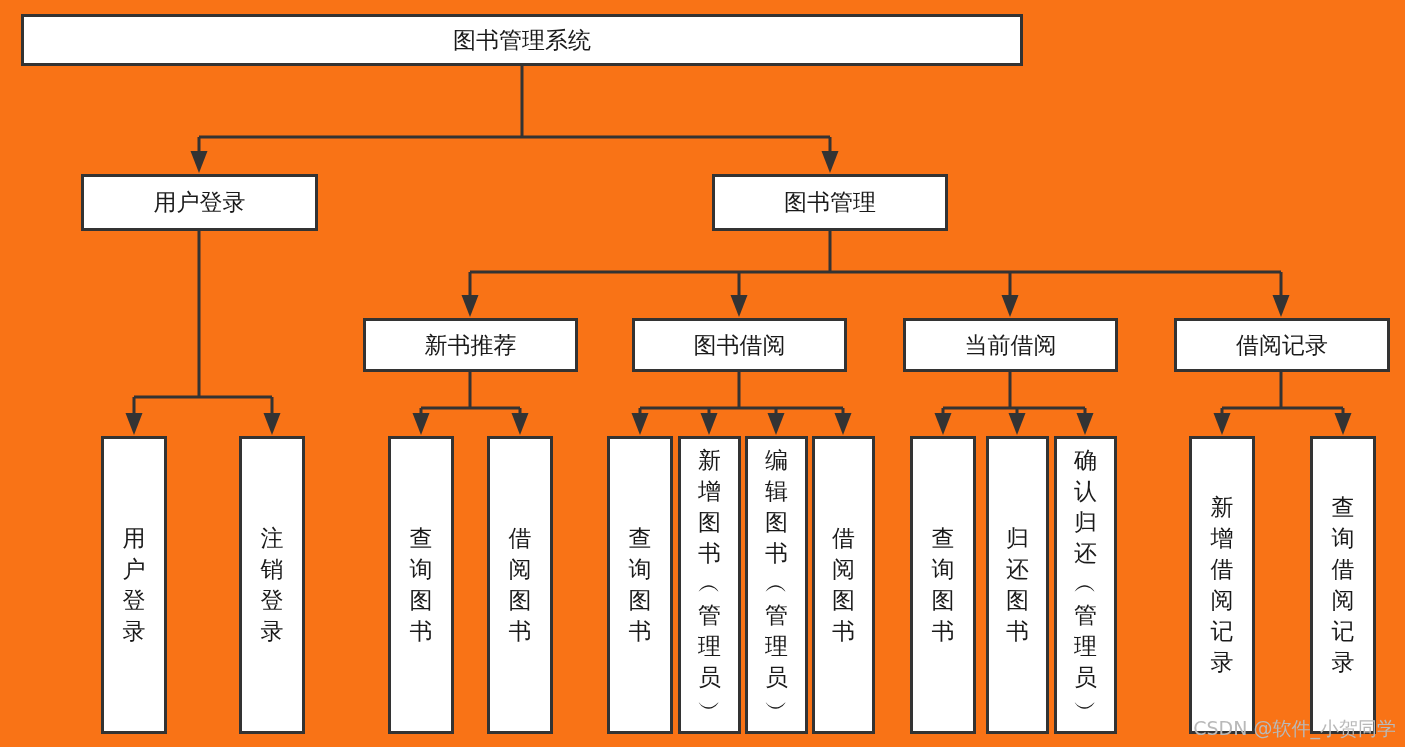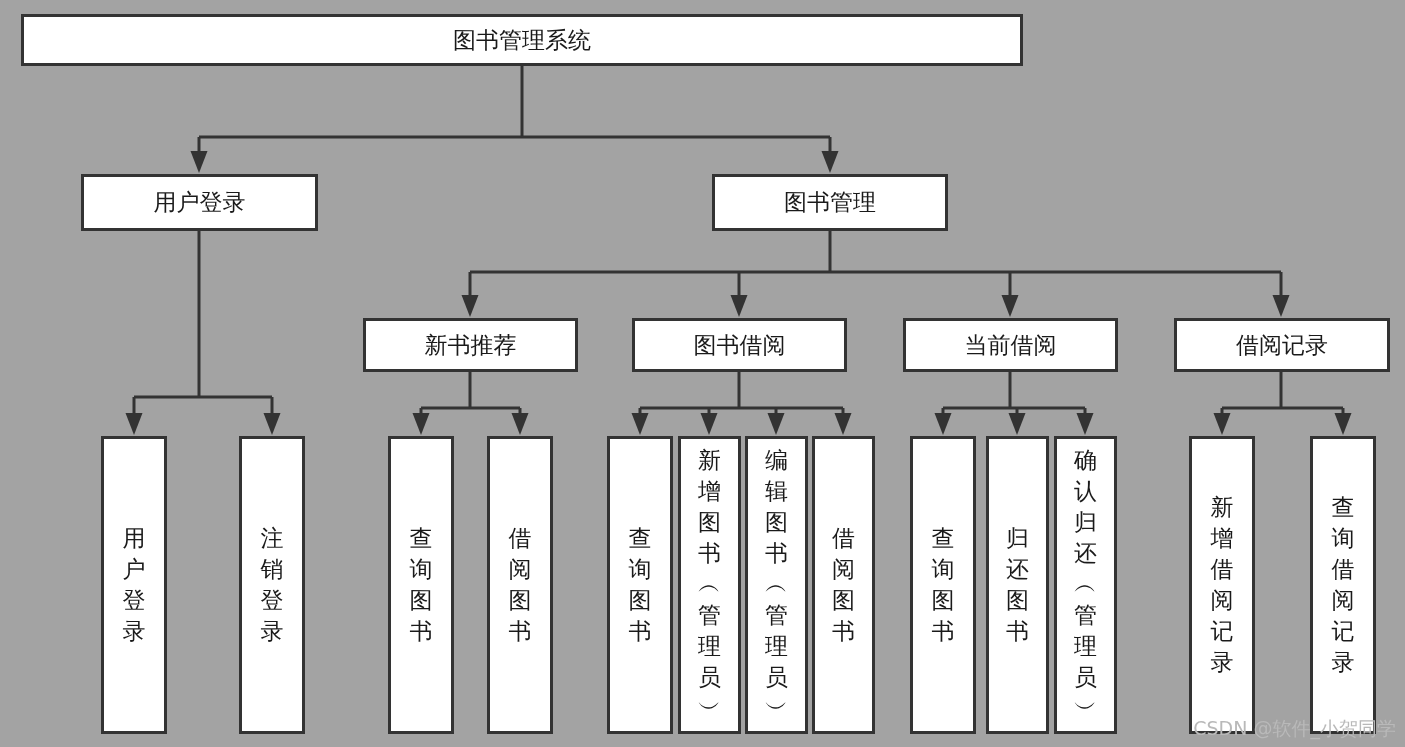--- a/index.html
+++ b/index.html
@@ -11,21 +11,21 @@
   body {
     width: 1405px;
     height: 747px;
     overflow: hidden;
     font-family: "DejaVu Sans", "Liberation Sans", sans-serif;
   }
   #diagram-root {
     position: relative;
     width: 1405px;
     height: 747px;
-    background: #a3a3a3;
+    background: #f97316;
   }
   svg.diagram-canvas {
     position: absolute;
     top: 0;
     left: 0;
     width: 1405px;
     height: 747px;
     display: block;
   }
   .node-box {

